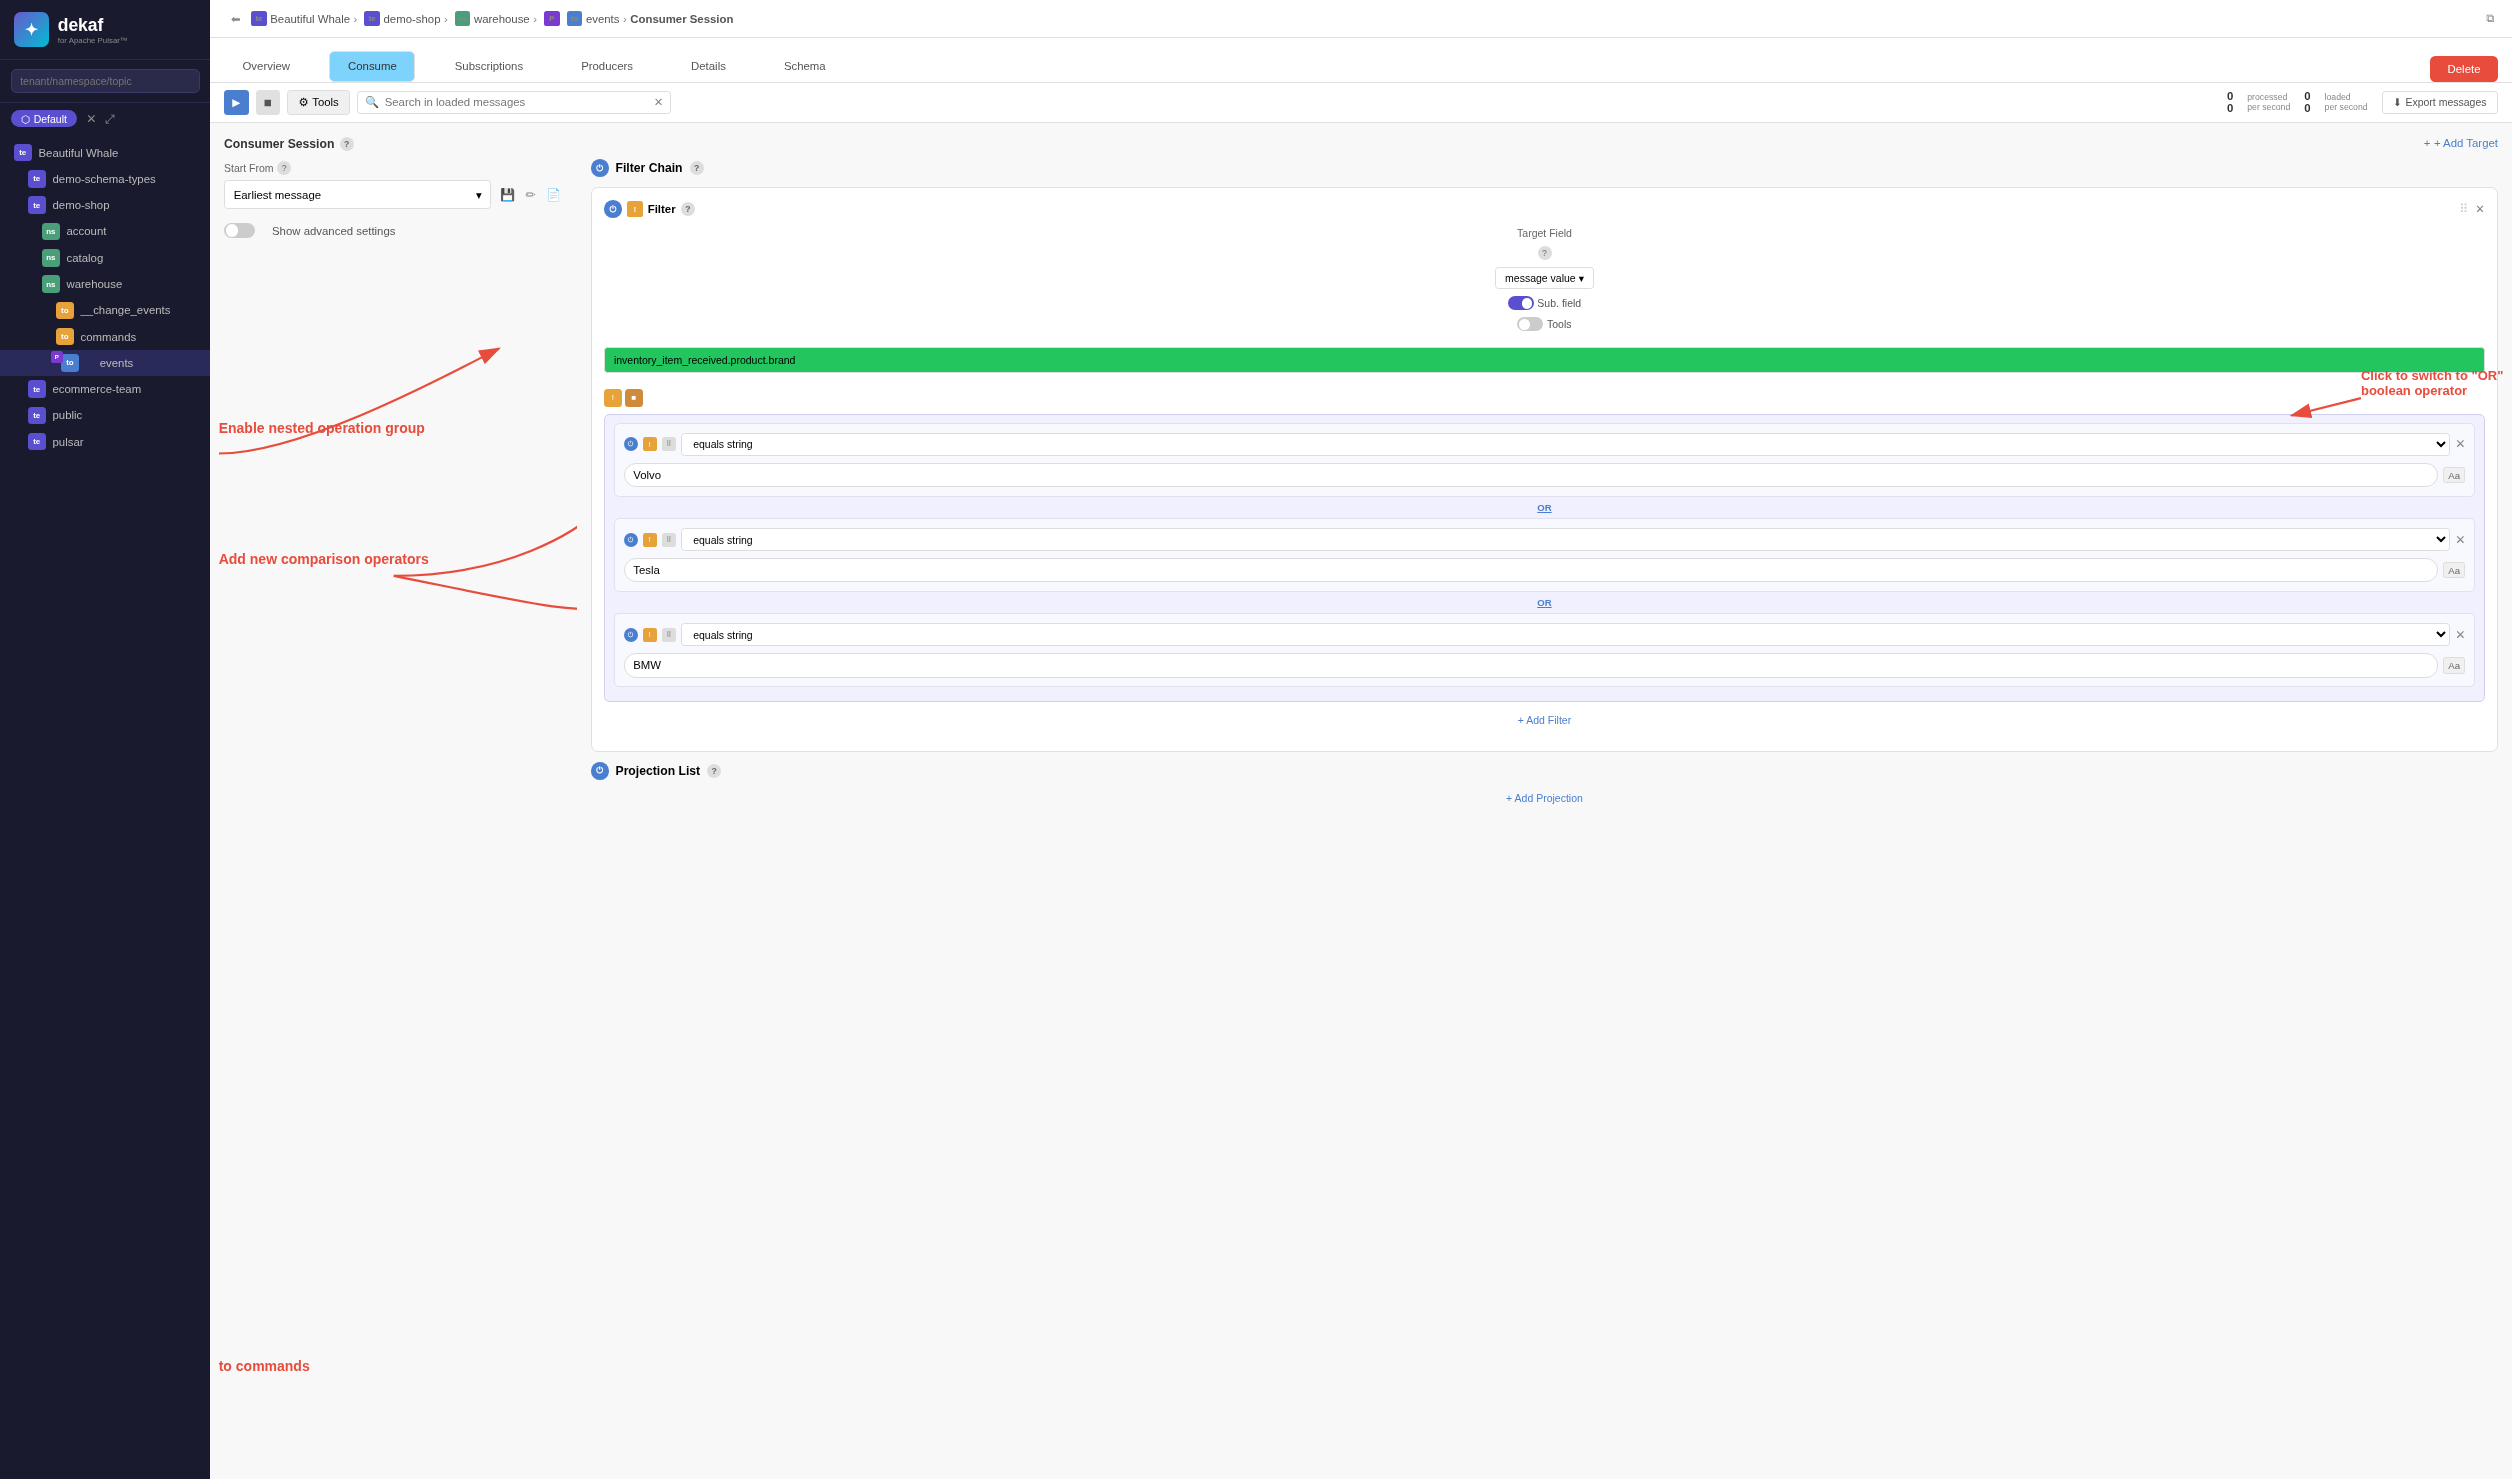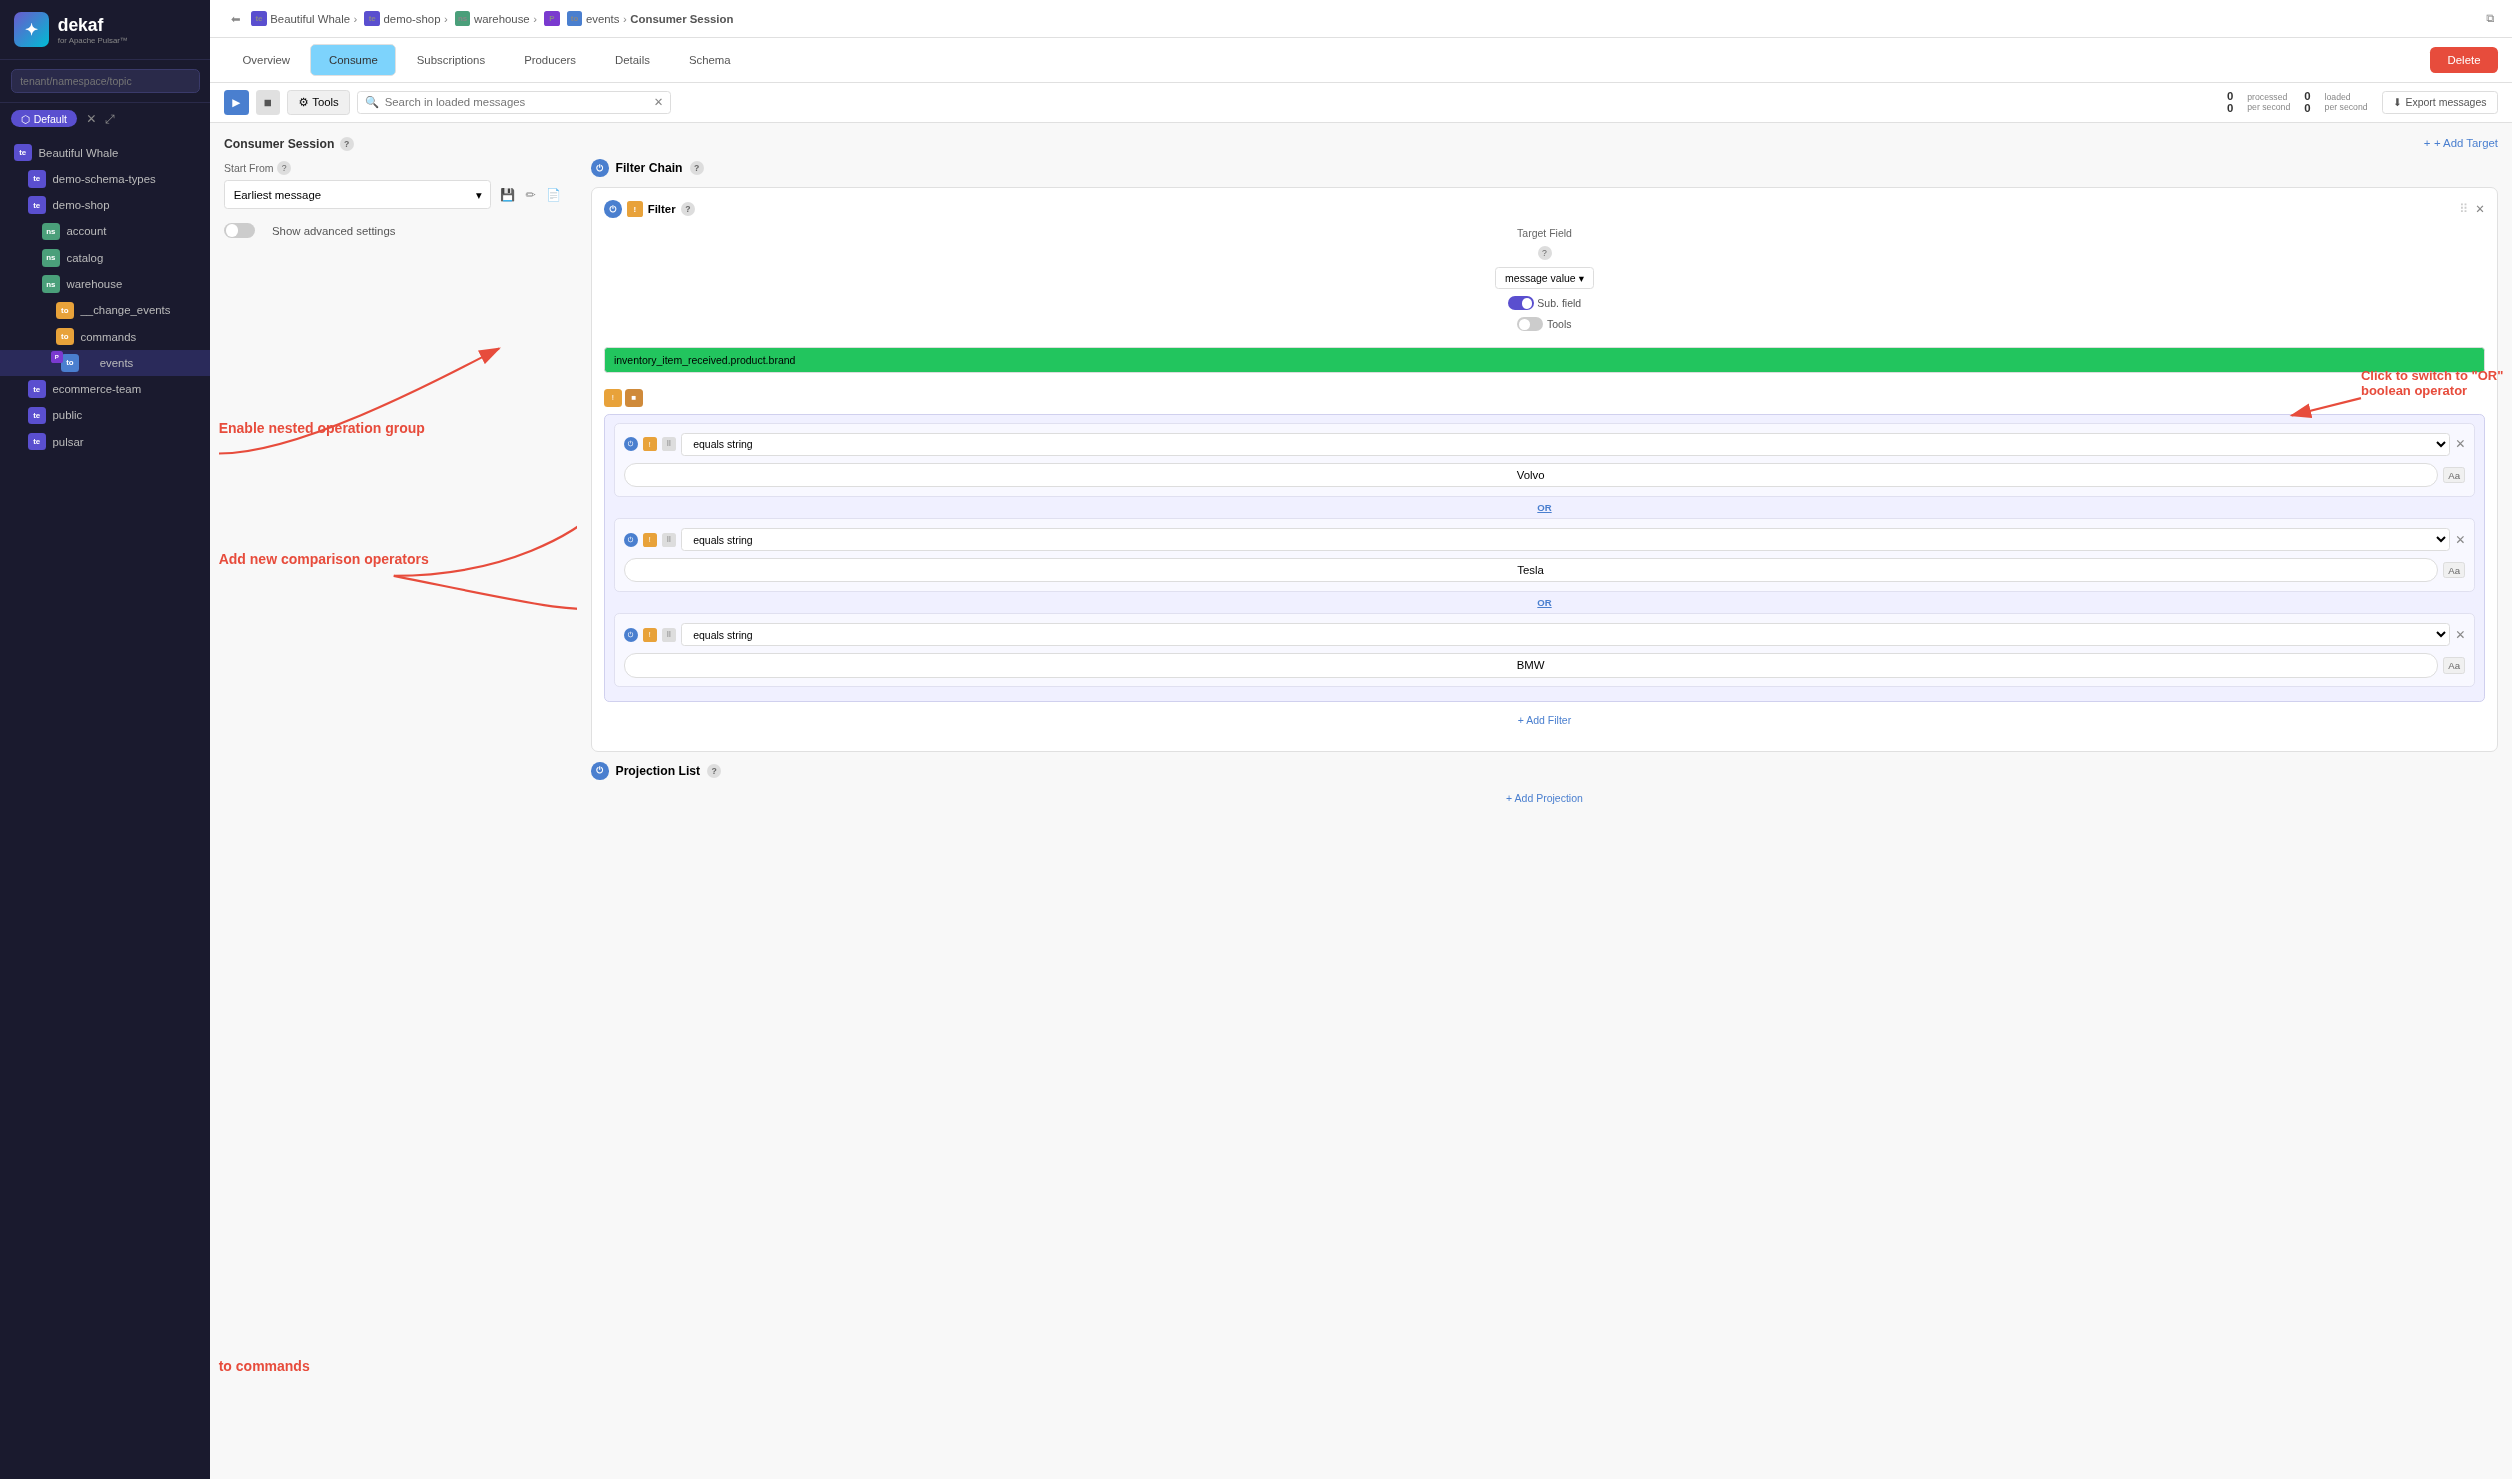--- a/index.html
+++ b/index.html
@@ -37,21 +37,21 @@
     .breadcrumb { background: white; padding: 7px 17.5px; display: flex; align-items: center; border-bottom: 0.9px solid #e0e0e0; font-size: 11.4px; color: #555; min-height: 38px; }
     .breadcrumb span { margin: 0 3.5px; color: #888; }
     .breadcrumb a { color: #555; text-decoration: none; cursor: pointer; }
     .bc-badge { display: inline-flex; align-items: center; justify-content: center; width: 15.7px; height: 15.7px; border-radius: 2.6px; font-size: 7.9px; font-weight: bold; color: white; margin-right: 2.6px; }
     .bc-te { background: #5a4fcf; }
     .bc-ns { background: #4a9f7a; }
     .bc-to { background: #4a7fcf; }
     .breadcrumb-right { margin-left: auto; color: #888; }
 
     
-    .tabs { background: white; border-bottom: 0.9px solid #e0e0e0; padding: 0 14px; display: flex; align-items: center; gap: 2px; min-height: 45px; }
+    .tabs { background: white; border-bottom: 0.9px solid #e0e0e0; padding: 0 14px; display: flex; align-items: flex-end; gap: 21px; min-height: 45px; }
     .tab { padding: 8.7px 17.5px; border-radius: 5.2px; cursor: pointer; color: #555; font-size: 11.4px; border: 0.9px solid transparent; }
     .tab.active { background: #7dd3fc; border: 0.9px solid #e0e0e0; color: #333; font-weight: 500; }
     .tab-delete { background: #e74c3c; color: white; border-radius: 5.2px; padding: 7px 17.5px; cursor: pointer; border: none; font-size: 11.4px; margin-left: auto; }
 
     
     .toolbar { background: white; padding: 7px 14px; border-bottom: 0.9px solid #e0e0e0; display: flex; align-items: center; gap: 7px; }
     .play-btn { background: #4a7fcf; color: white; border: none; border-radius: 3.5px; width: 24.5px; height: 24.5px; cursor: pointer; display: flex; align-items: center; justify-content: center; font-size: 10.5px; }
     .stop-btn { background: #e0e0e0; color: #555; border: none; border-radius: 3.5px; width: 24.5px; height: 24.5px; cursor: pointer; display: flex; align-items: center; justify-content: center; }
     .tools-btn { background: #f0f0f0; border: 0.9px solid #ddd; border-radius: 3.5px; padding: 4.4px 10.5px; cursor: pointer; display: flex; align-items: center; gap: 3.5px; font-size: 11.4px; }
     .search-box { flex: 1; max-width: 314px; display: flex; align-items: center; border: 0.9px solid #ddd; border-radius: 3.5px; padding: 3.5px 7px; background: white; }
@@ -99,21 +99,21 @@
 
     
     .comp-op-card { background: #f8f8ff; border: 0.9px solid #e0e0f0; border-radius: 5.2px; padding: 8.7px; margin-bottom: 5.2px; }
     .comp-op-header { display: flex; align-items: center; gap: 5.2px; margin-bottom: 7px; }
     .mini-power { width: 14px; height: 14px; border-radius: 50%; background: #4a7fcf; display: flex; align-items: center; justify-content: center; font-size: 7px; color: white; cursor: pointer; }
     .mini-warn { width: 14px; height: 14px; border-radius: 2.6px; background: #e8a23a; display: flex; align-items: center; justify-content: center; font-size: 7px; color: white; cursor: pointer; }
     .mini-grid { width: 14px; height: 14px; border-radius: 2.6px; background: #ddd; display: flex; align-items: center; justify-content: center; font-size: 7px; color: #666; cursor: pointer; }
     .comp-select { flex: 1; border: 0.9px solid #ddd; border-radius: 3.5px; padding: 3.5px 7px; font-size: 10.5px; background: white; }
     .comp-close { color: #888; cursor: pointer; font-size: 12.2px; }
     .comp-value-row { display: flex; align-items: center; gap: 5.2px; }
-    .comp-value-input { flex: 1; border: 0.9px solid #ddd; border-radius: 12px; padding: 5.2px 8.7px; font-size: 11.4px; text-align: center; }
+    .comp-value-input { flex: 1; border: 0.9px solid #ddd; border-radius: 12px; padding: 5.2px 8.7px; font-size: 11.4px; }
     .aa-badge { background: #f0f0f0; border: 0.9px solid #ddd; border-radius: 2.6px; padding: 1.7px 4.4px; font-size: 9.6px; color: #666; cursor: pointer; }
 
     .or-separator { text-align: center; color: #4a7fcf; font-size: 9.6px; font-weight: bold; text-decoration: underline; cursor: pointer; margin: 5.2px 0; }
 
     .add-comp-op { text-align: center; color: #4a7fcf; font-size: 10.5px; cursor: pointer; margin-top: 7px; padding: 5.2px; }
     .add-filter { text-align: center; color: #4a7fcf; font-size: 10.5px; cursor: pointer; margin: 7px 0; padding: 5.2px; }
     .add-target { color: #4a7fcf; font-size: 11.4px; cursor: pointer; display: flex; align-items: center; gap: 3.5px; }
 
     
     .projection-header { display: flex; align-items: center; gap: 7px; margin-top: 10.5px; font-size: 12.2px; font-weight: 600; }

